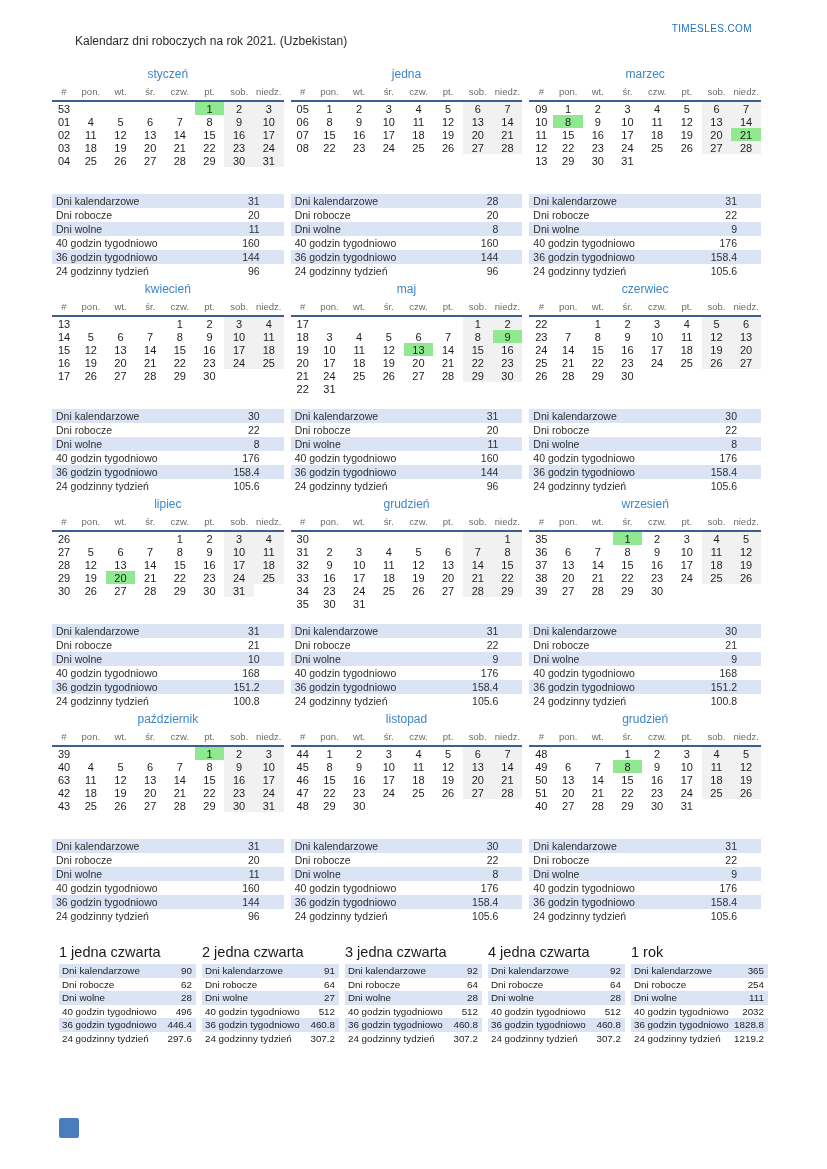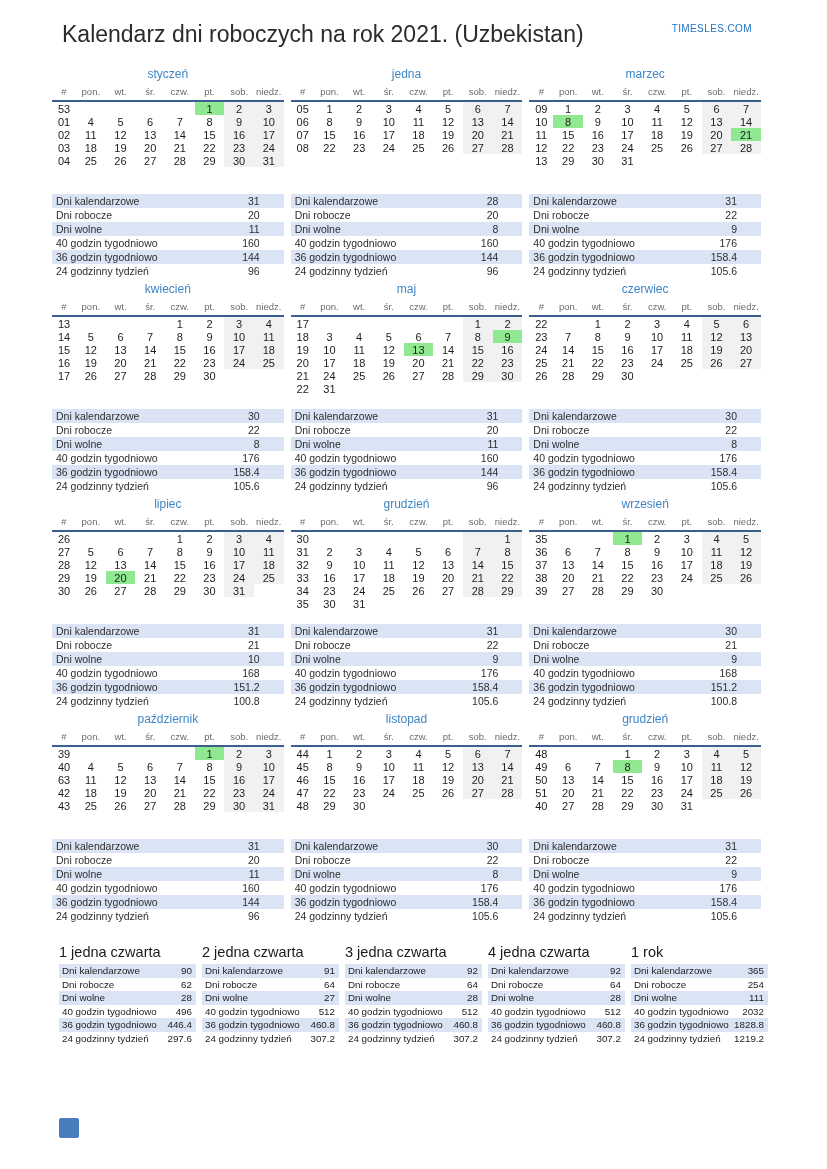--- a/index.html
+++ b/index.html
@@ -1,20 +1,20 @@
 <!DOCTYPE html>
 <html><head>
 <meta charset="utf-8">
 <style>
   html,body{margin:0;padding:0;background:#ffffff;}
   body{width:827px;height:1169px;position:relative;overflow:hidden;
        font-family:"Liberation Sans",sans-serif;color:#222;}
   .page{position:absolute;inset:0;}
   .header{position:absolute;left:59px;right:59px;top:18px;height:28px;}
-  .page-title{font-size:23px;font-weight:500;color:#2b2b2b;margin:3px;display:inline-block;}
+  .page-title{font-size:12px;font-weight:500;color:#2b2b2b;margin:16px;display:inline-block;}
   .brand{position:absolute;right:16px;top:5px;font-size:10px;letter-spacing:.4px;
          color:#1e73c0;text-decoration:none;cursor:pointer;}
   .months-grid{position:absolute;left:52px;top:66px;width:709px;
                display:grid;grid-template-columns:repeat(3,1fr);column-gap:7px;}
   .month{position:relative;height:215px;}
   .month-title{text-align:center;color:#3e86c6;font-size:12px;height:16px;line-height:16px;cursor:pointer;}
   table.cal{border-collapse:collapse;width:100%;table-layout:fixed;margin-top:2px;}
   table.cal col.wkcol{width:24px;}
   table.cal th{font-size:9.5px;color:#6b6b6b;font-weight:400;padding:2px 0 3px 0;
                border-bottom:2px solid #3c5f92;text-align:center;}

